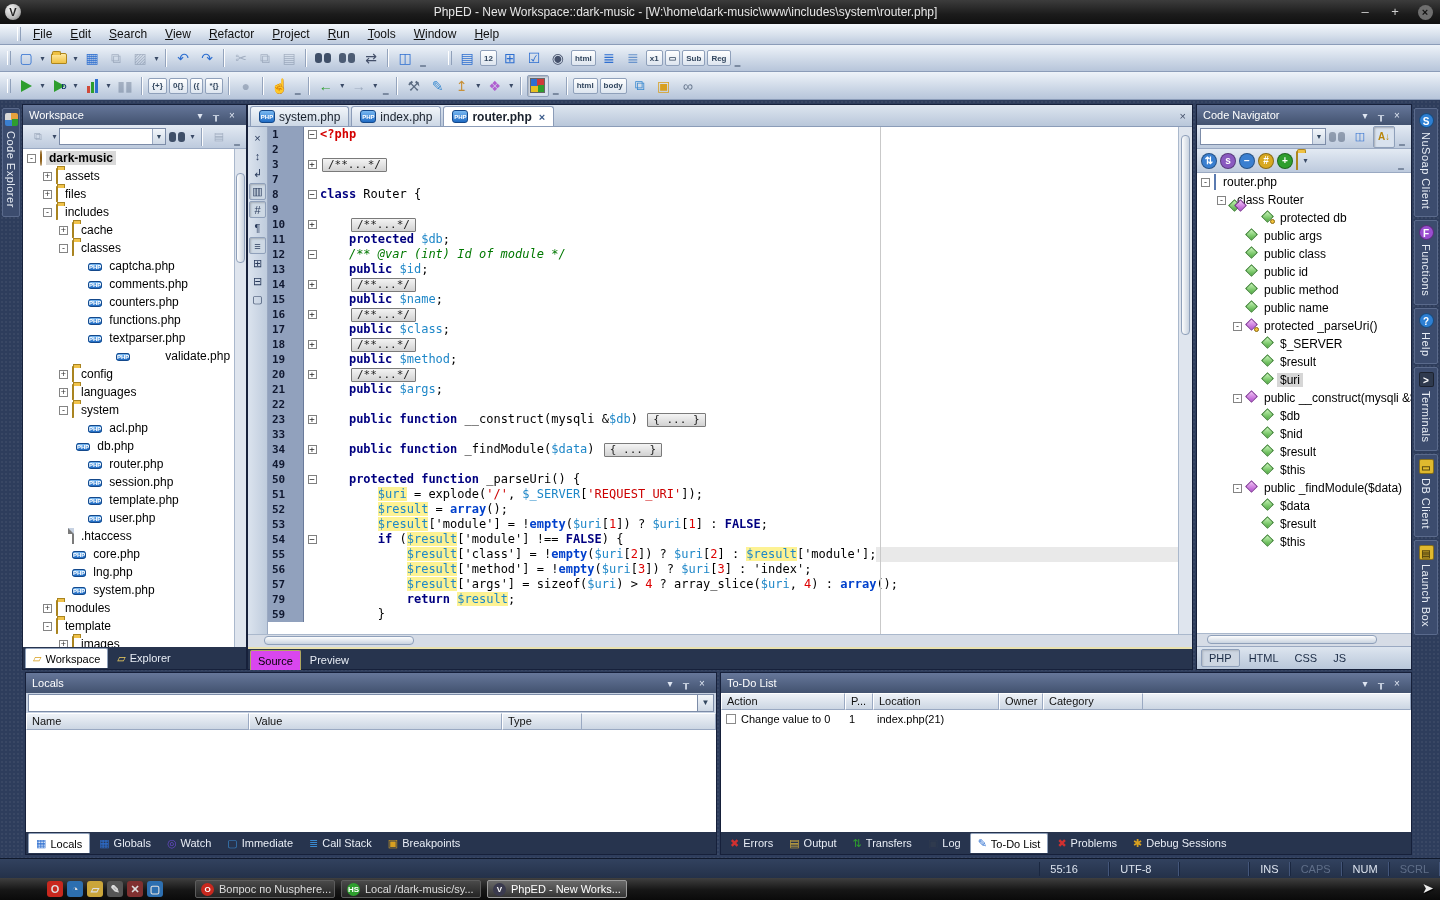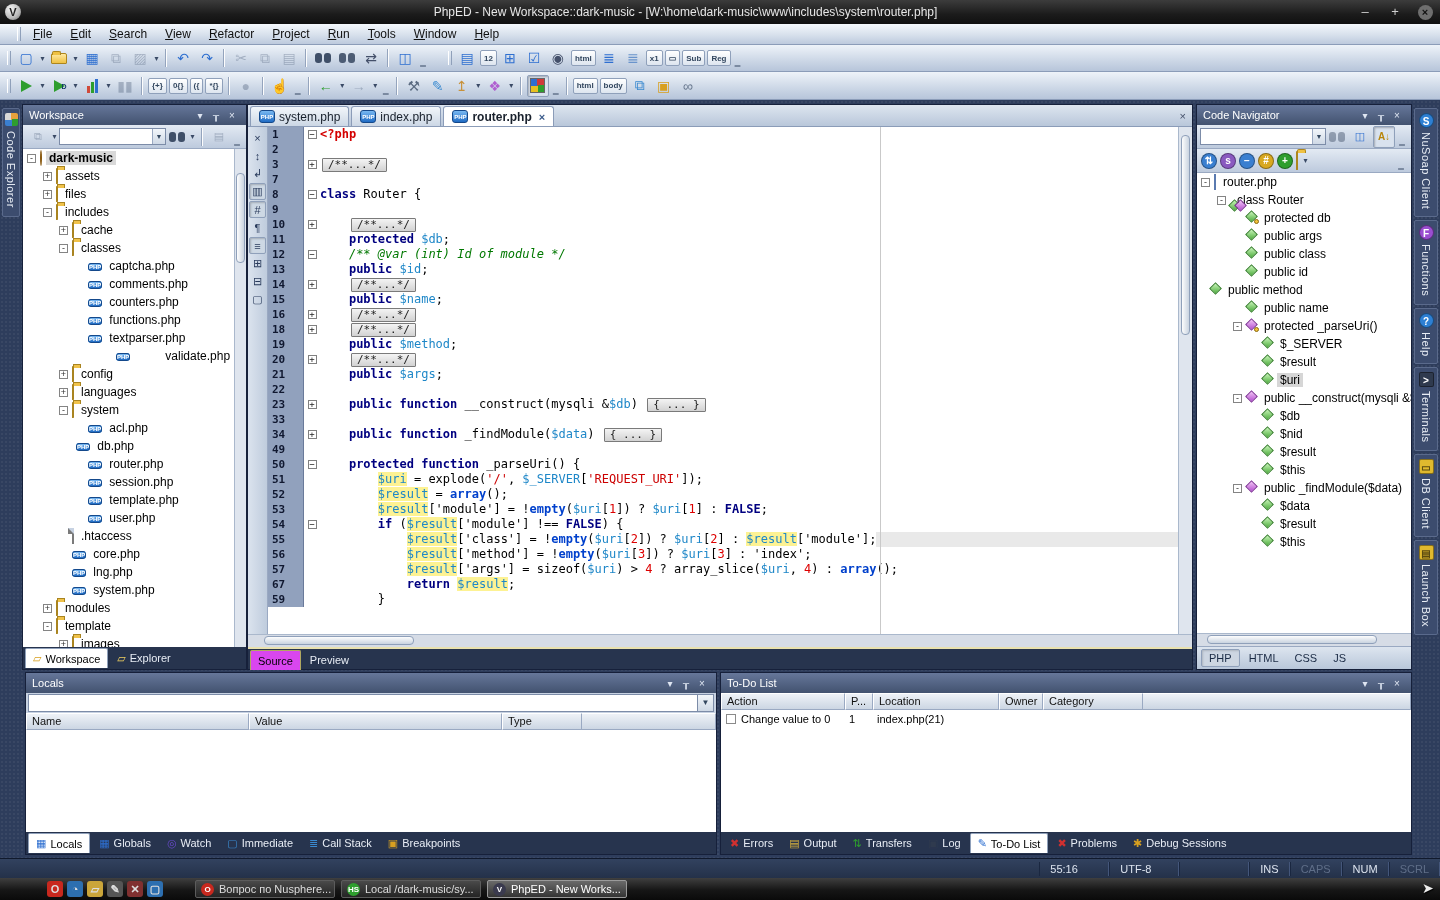--- a/index.html
+++ b/index.html
@@ -582,20 +582,25 @@
             <span class="src"><span class="tk-t">    </span><span class="tk-k">public</span><span class="tk-t"> </span><span class="tk-v">$name</span><span class="tk-t">;</span></span>
           </div>
           <div class="crow">
             <span class="ln">16</span>
             <span class="fold">
               <span class="fbox">+</span>
             </span>
             <span class="src"><span class="tk-t">    </span><span class="tk-chip">/**...*/</span></span>
           </div>
           <div class="crow">
+            <span class="ln">17</span>
+            <span class="fold"></span>
+            <span class="src"><span class="tk-t">    </span><span class="tk-k">public</span><span class="tk-t"> </span><span class="tk-v">$class</span><span class="tk-t">;</span></span>
+          </div>
+          <div class="crow">
             <span class="ln">18</span>
             <span class="fold">
               <span class="fbox">+</span>
             </span>
             <span class="src"><span class="tk-t">    </span><span class="tk-chip">/**...*/</span></span>
           </div>
           <div class="crow">
             <span class="ln">19</span>
             <span class="fold"></span>
             <span class="src"><span class="tk-t">    </span><span class="tk-k">public</span><span class="tk-t"> </span><span class="tk-v">$method</span><span class="tk-t">;</span></span>
@@ -679,21 +684,21 @@
             <span class="ln">56</span>
             <span class="fold"></span>
             <span class="src"><span class="tk-t">            </span><span class="tk-vh">$result</span><span class="tk-t">['method'] = !</span><span class="tk-b">empty</span><span class="tk-t">(</span><span class="tk-v">$uri</span><span class="tk-t">[</span><span class="tk-n">3</span><span class="tk-t">]) ? </span><span class="tk-v">$uri</span><span class="tk-t">[</span><span class="tk-n">3</span><span class="tk-t">] : 'index';</span></span>
           </div>
           <div class="crow">
             <span class="ln">57</span>
             <span class="fold"></span>
             <span class="src"><span class="tk-t">            </span><span class="tk-vh">$result</span><span class="tk-t">['args'] = sizeof(</span><span class="tk-v">$uri</span><span class="tk-t">) &gt; </span><span class="tk-n">4</span><span class="tk-t"> ? array_slice(</span><span class="tk-v">$uri</span><span class="tk-t">, </span><span class="tk-n">4</span><span class="tk-t">) : </span><span class="tk-b">array</span><span class="tk-t">();</span></span>
           </div>
           <div class="crow">
-            <span class="ln">67</span>
+            <span class="ln">79</span>
             <span class="fold"></span>
             <span class="src"><span class="tk-t">            </span><span class="tk-k">return</span><span class="tk-t"> </span><span class="tk-vh">$result</span><span class="tk-t">;</span></span>
           </div>
           <div class="crow">
             <span class="ln">59</span>
             <span class="fold"></span>
             <span class="src"><span class="tk-t">        }</span></span>
           </div>
           <div id="margin-line"></div>
       </div>
@@ -741,41 +746,41 @@
         <div class="trow" style="padding-left: 4px;">
           <span class="texp">-</span>
           <span class="ticon"><span class="ic-file2"></span></span>
           <span class="tlabel">router.php</span>
         </div>
         <div class="trow" style="padding-left: 20px;">
           <span class="texp">-</span>
           <span class="ticon"><span class="ic-class"><span class="dia green" style="left: 0px; top: 1px;"></span><span class="dia violet" style="left: 6px; top: 1px;"></span></span></span>
           <span class="tlabel">class Router</span>
         </div>
-        <div class="trow" style="padding-left: 36px;">
+        <div class="trow" style="padding-left: 52px;">
           <span class="texp none"></span>
           <span class="ticon"><span style="position: relative; display: inline-block; width: 11px; height: 11px;"><span class="dia green" style="position: absolute; left: 1px; top: 1px;"></span><span class="keydot"></span></span></span>
           <span class="tlabel">protected db</span>
         </div>
         <div class="trow" style="padding-left: 36px;">
           <span class="texp none"></span>
           <span class="ticon"><span style="position: relative; display: inline-block; width: 11px; height: 11px;"><span class="dia green" style="position: absolute; left: 1px; top: 1px;"></span></span></span>
           <span class="tlabel">public args</span>
         </div>
         <div class="trow" style="padding-left: 36px;">
           <span class="texp none"></span>
           <span class="ticon"><span style="position: relative; display: inline-block; width: 11px; height: 11px;"><span class="dia green" style="position: absolute; left: 1px; top: 1px;"></span></span></span>
           <span class="tlabel">public class</span>
         </div>
         <div class="trow" style="padding-left: 36px;">
           <span class="texp none"></span>
           <span class="ticon"><span style="position: relative; display: inline-block; width: 11px; height: 11px;"><span class="dia green" style="position: absolute; left: 1px; top: 1px;"></span></span></span>
           <span class="tlabel">public id</span>
         </div>
-        <div class="trow" style="">
+        <div class="trow" style="padding-left: 36px;">
           <span class="texp none"></span>
           <span class="ticon"><span style="position: relative; display: inline-block; width: 11px; height: 11px;"><span class="dia green" style="position: absolute; left: 1px; top: 1px;"></span></span></span>
           <span class="tlabel">public method</span>
         </div>
         <div class="trow" style="padding-left: 36px;">
           <span class="texp none"></span>
           <span class="ticon"><span style="position: relative; display: inline-block; width: 11px; height: 11px;"><span class="dia green" style="position: absolute; left: 1px; top: 1px;"></span></span></span>
           <span class="tlabel">public name</span>
         </div>
         <div class="trow" style="padding-left: 36px;">

